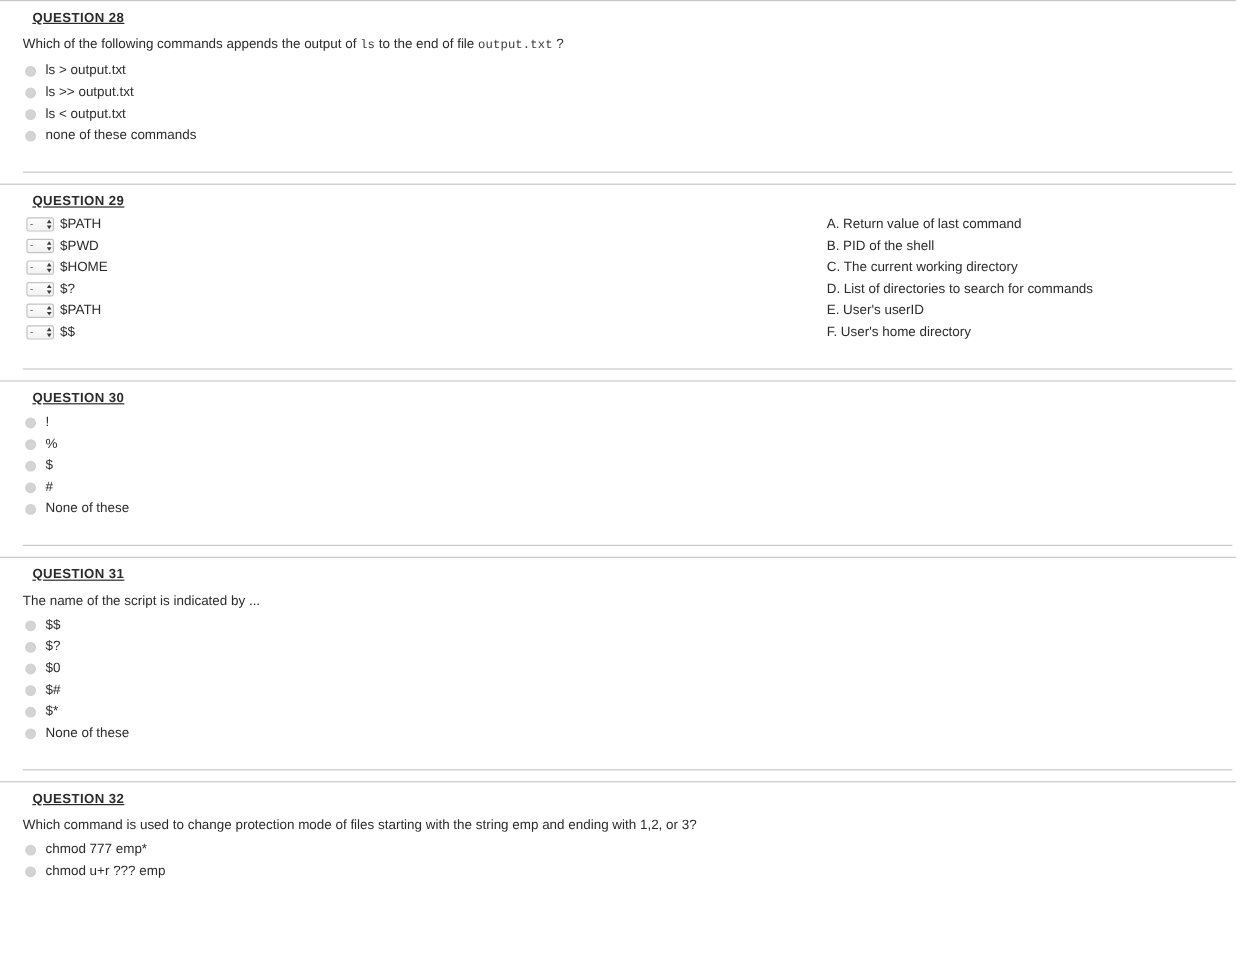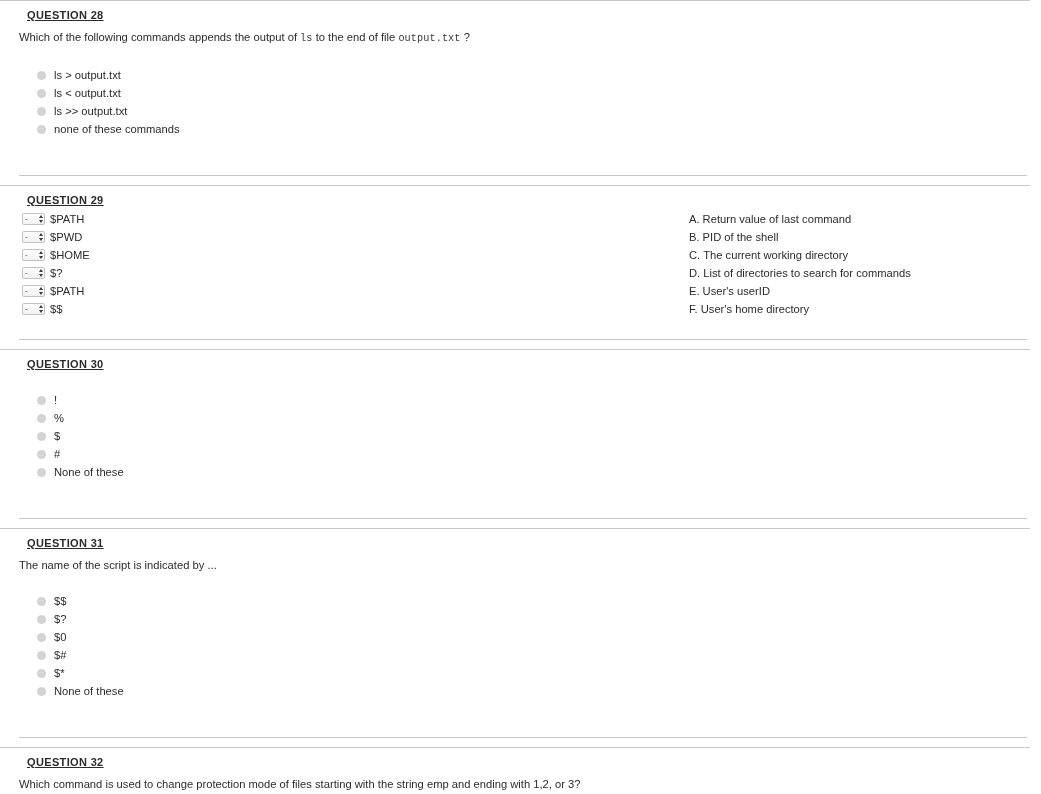--- a/index.html
+++ b/index.html
@@ -55,21 +55,21 @@
   .mono {
     font-family: "Liberation Mono", "DejaVu Sans Mono", monospace;
     font-size: 10.2px;
     color: #3a3a3a;
     letter-spacing: 0.1px;
   }
 
   
   .choices {
     padding: 4px 0 0 0;
-    margin: 16px;
+    margin: 0;
     list-style: none;
   }
   .choice {
     display: flex;
     align-items: center;
     height: 18px;
     padding-left: 21px;
   }
   .radio {
     width: 9px;
@@ -179,25 +179,25 @@
     <div class="rule-full"></div>
     <div class="q-header">QUESTION 28</div>
     <div class="q-text"><span>Which of the following commands appends the output of </span><span class="mono">ls</span><span> to the end of file </span><span class="mono">output.txt</span><span> ?</span></div>
     <ul class="choices">
       <li class="choice">
           <span class="radio"></span>
           <span class="choice-label">ls &gt; output.txt</span>
         </li>
       <li class="choice">
           <span class="radio"></span>
+          <span class="choice-label">ls &gt;&gt; output.txt</span>
+        </li>
+      <li class="choice">
+          <span class="radio"></span>
           <span class="choice-label">ls &lt; output.txt</span>
-        </li>
-      <li class="choice">
-          <span class="radio"></span>
-          <span class="choice-label">ls &gt;&gt; output.txt</span>
         </li>
       <li class="choice">
           <span class="radio"></span>
           <span class="choice-label">none of these commands</span>
         </li>
     </ul>
     <div style="height:21px"></div>
     <div class="rule-inset"></div>
   </div>
 

